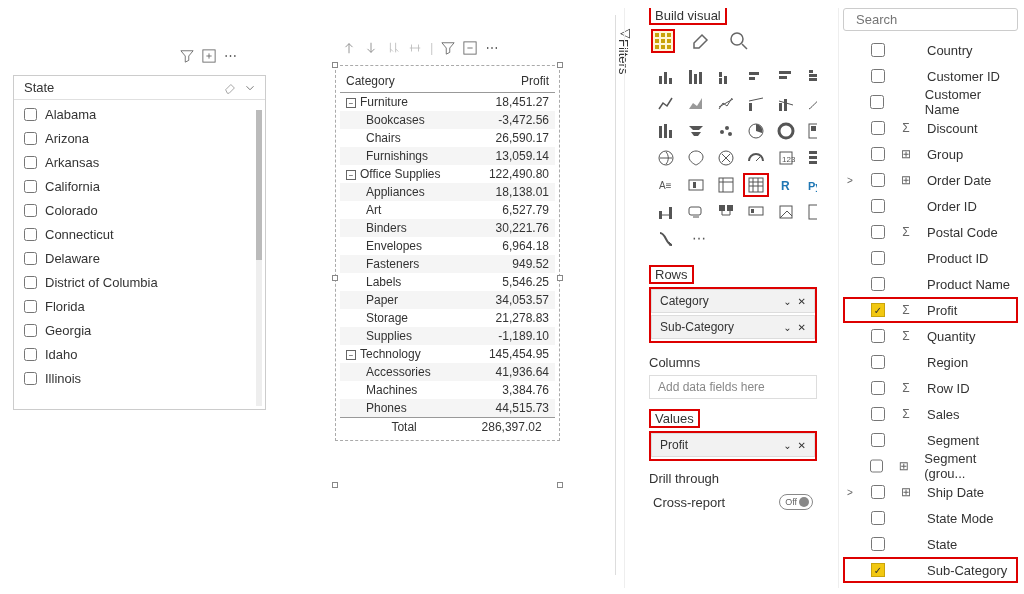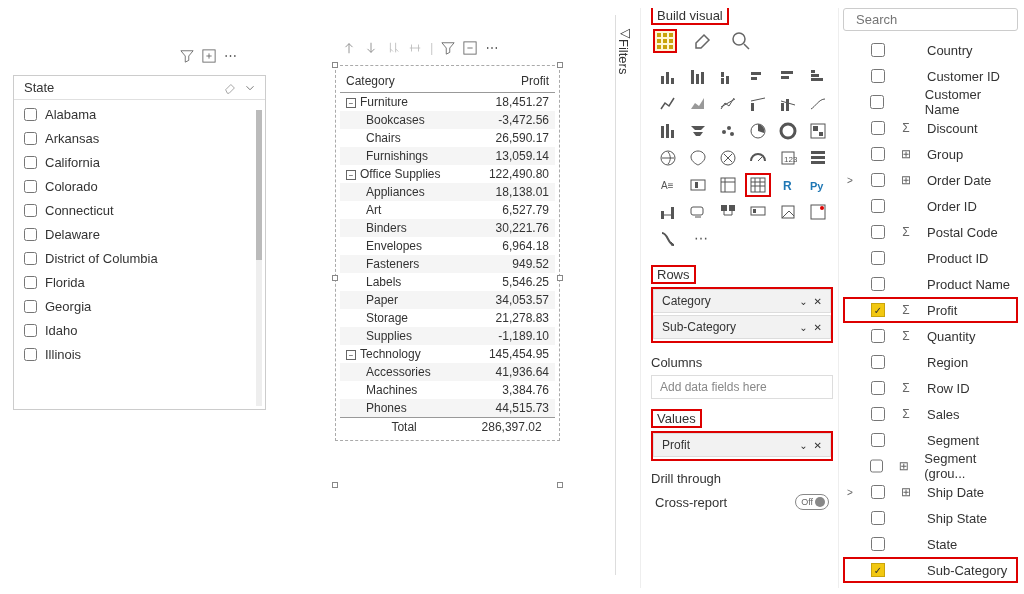--- a/index.html
+++ b/index.html
@@ -25,21 +25,21 @@
 .matrix-table tr.cat td { font-weight: normal; }
 .matrix-table tr:nth-child(even) { background: #f5f5f5; }
 .matrix-table tr.total td { font-weight: normal; border-top: 1px solid #999; text-align: center; }
 .expand-icon { display: inline-block; width: 10px; height: 10px; border: 1px solid #666; font-size: 8px; text-align: center; line-height: 9px; margin-right: 4px; }
 .handle { position: absolute; width: 6px; height: 6px; background: #fff; border: 1px solid #888; }
 .handle.tl { top: -3px; left: -3px; } .handle.tr { top: -3px; right: -3px; }
 .handle.bl { bottom: -3px; left: -3px; } .handle.br { bottom: -3px; right: -3px; }
 .handle.ml { top: 50%; left: -3px; } .handle.mr { top: 50%; right: -3px; }
 .filters-tab { position: absolute; left: 615px; top: 15px; writing-mode: vertical-lr; font-size: 13px; padding-top: 24px; border-left: 1px solid #ddd; width: 22px; height: 560px; }
 .filters-tab .icon { position: absolute; top: 10px; left: 4px; writing-mode: horizontal-tb; }
-.build-panel { position: absolute; left: 640px; top: 8px; width: 193px; height: 580px; border-left: 1px solid #eee; padding-left: 10px; overflow: hidden; }
+.build-panel { position: absolute; left: 624px; top: 8px; width: 193px; height: 580px; border-left: 1px solid #eee; padding-left: 24px; overflow: hidden; }
 .build-header { display: flex; gap: 14px; align-items: center; padding: 2px; margin-bottom: 6px; }
 .build-title { border: 2px solid #d00; padding: 0 4px; font-size: 13px; }
 .build-tab { width: 24px; height: 24px; display: flex; align-items: center; justify-content: center; }
 .build-tab.active { background: #fff6d8; border: 2px solid #d00; }
 .viz-grid { display: grid; grid-template-columns: repeat(6, 28px); gap: 3px 2px; padding: 4px; }
 .viz-icon { width: 26px; height: 24px; display: flex; align-items: center; justify-content: center; font-size: 14px; color: #555; }
 .viz-icon.sel { border: 2px solid #d00; }
 .section { margin-top: 10px; }
 .section-label { font-size: 13px; padding: 2px 0; margin-bottom: 3px; display: inline-block; }
 .section-label.hl { border: 2px solid #d00; padding: 0 4px; }
@@ -97,20 +97,24 @@
           </span>
       </div>
     </div>
     <div class="slicer-items" id="slicer-items">
         <div class="slicer-row">
           <input type="checkbox" style="">
           <span>Alabama</span>
         </div>
         <div class="slicer-row">
           <input type="checkbox" style="">
+          <span>Arizona</span>
+        </div>
+        <div class="slicer-row">
+          <input type="checkbox" style="">
           <span>Arkansas</span>
         </div>
         <div class="slicer-row">
           <input type="checkbox" style="">
           <span>California</span>
         </div>
         <div class="slicer-row">
           <input type="checkbox" style="">
           <span>Colorado</span>
         </div>
@@ -709,21 +713,21 @@
       <div class="field-row">
         <span class="expand">&gt;</span>
         <input type="checkbox" style="">
         <span class="ficon">⊞</span>
         <span>Ship Date</span>
       </div>
       <div class="field-row">
         <span class="expand"></span>
         <input type="checkbox" style="">
         <span class="ficon"></span>
-        <span>Ship State</span>
+        <span>State Mode</span>
       </div>
       <div class="field-row">
         <span class="expand"></span>
         <input type="checkbox" style="">
         <span class="ficon"></span>
         <span>State</span>
       </div>
       <div class="field-row hl">
         <span class="expand"></span>
         <span class="checked">✓</span>

